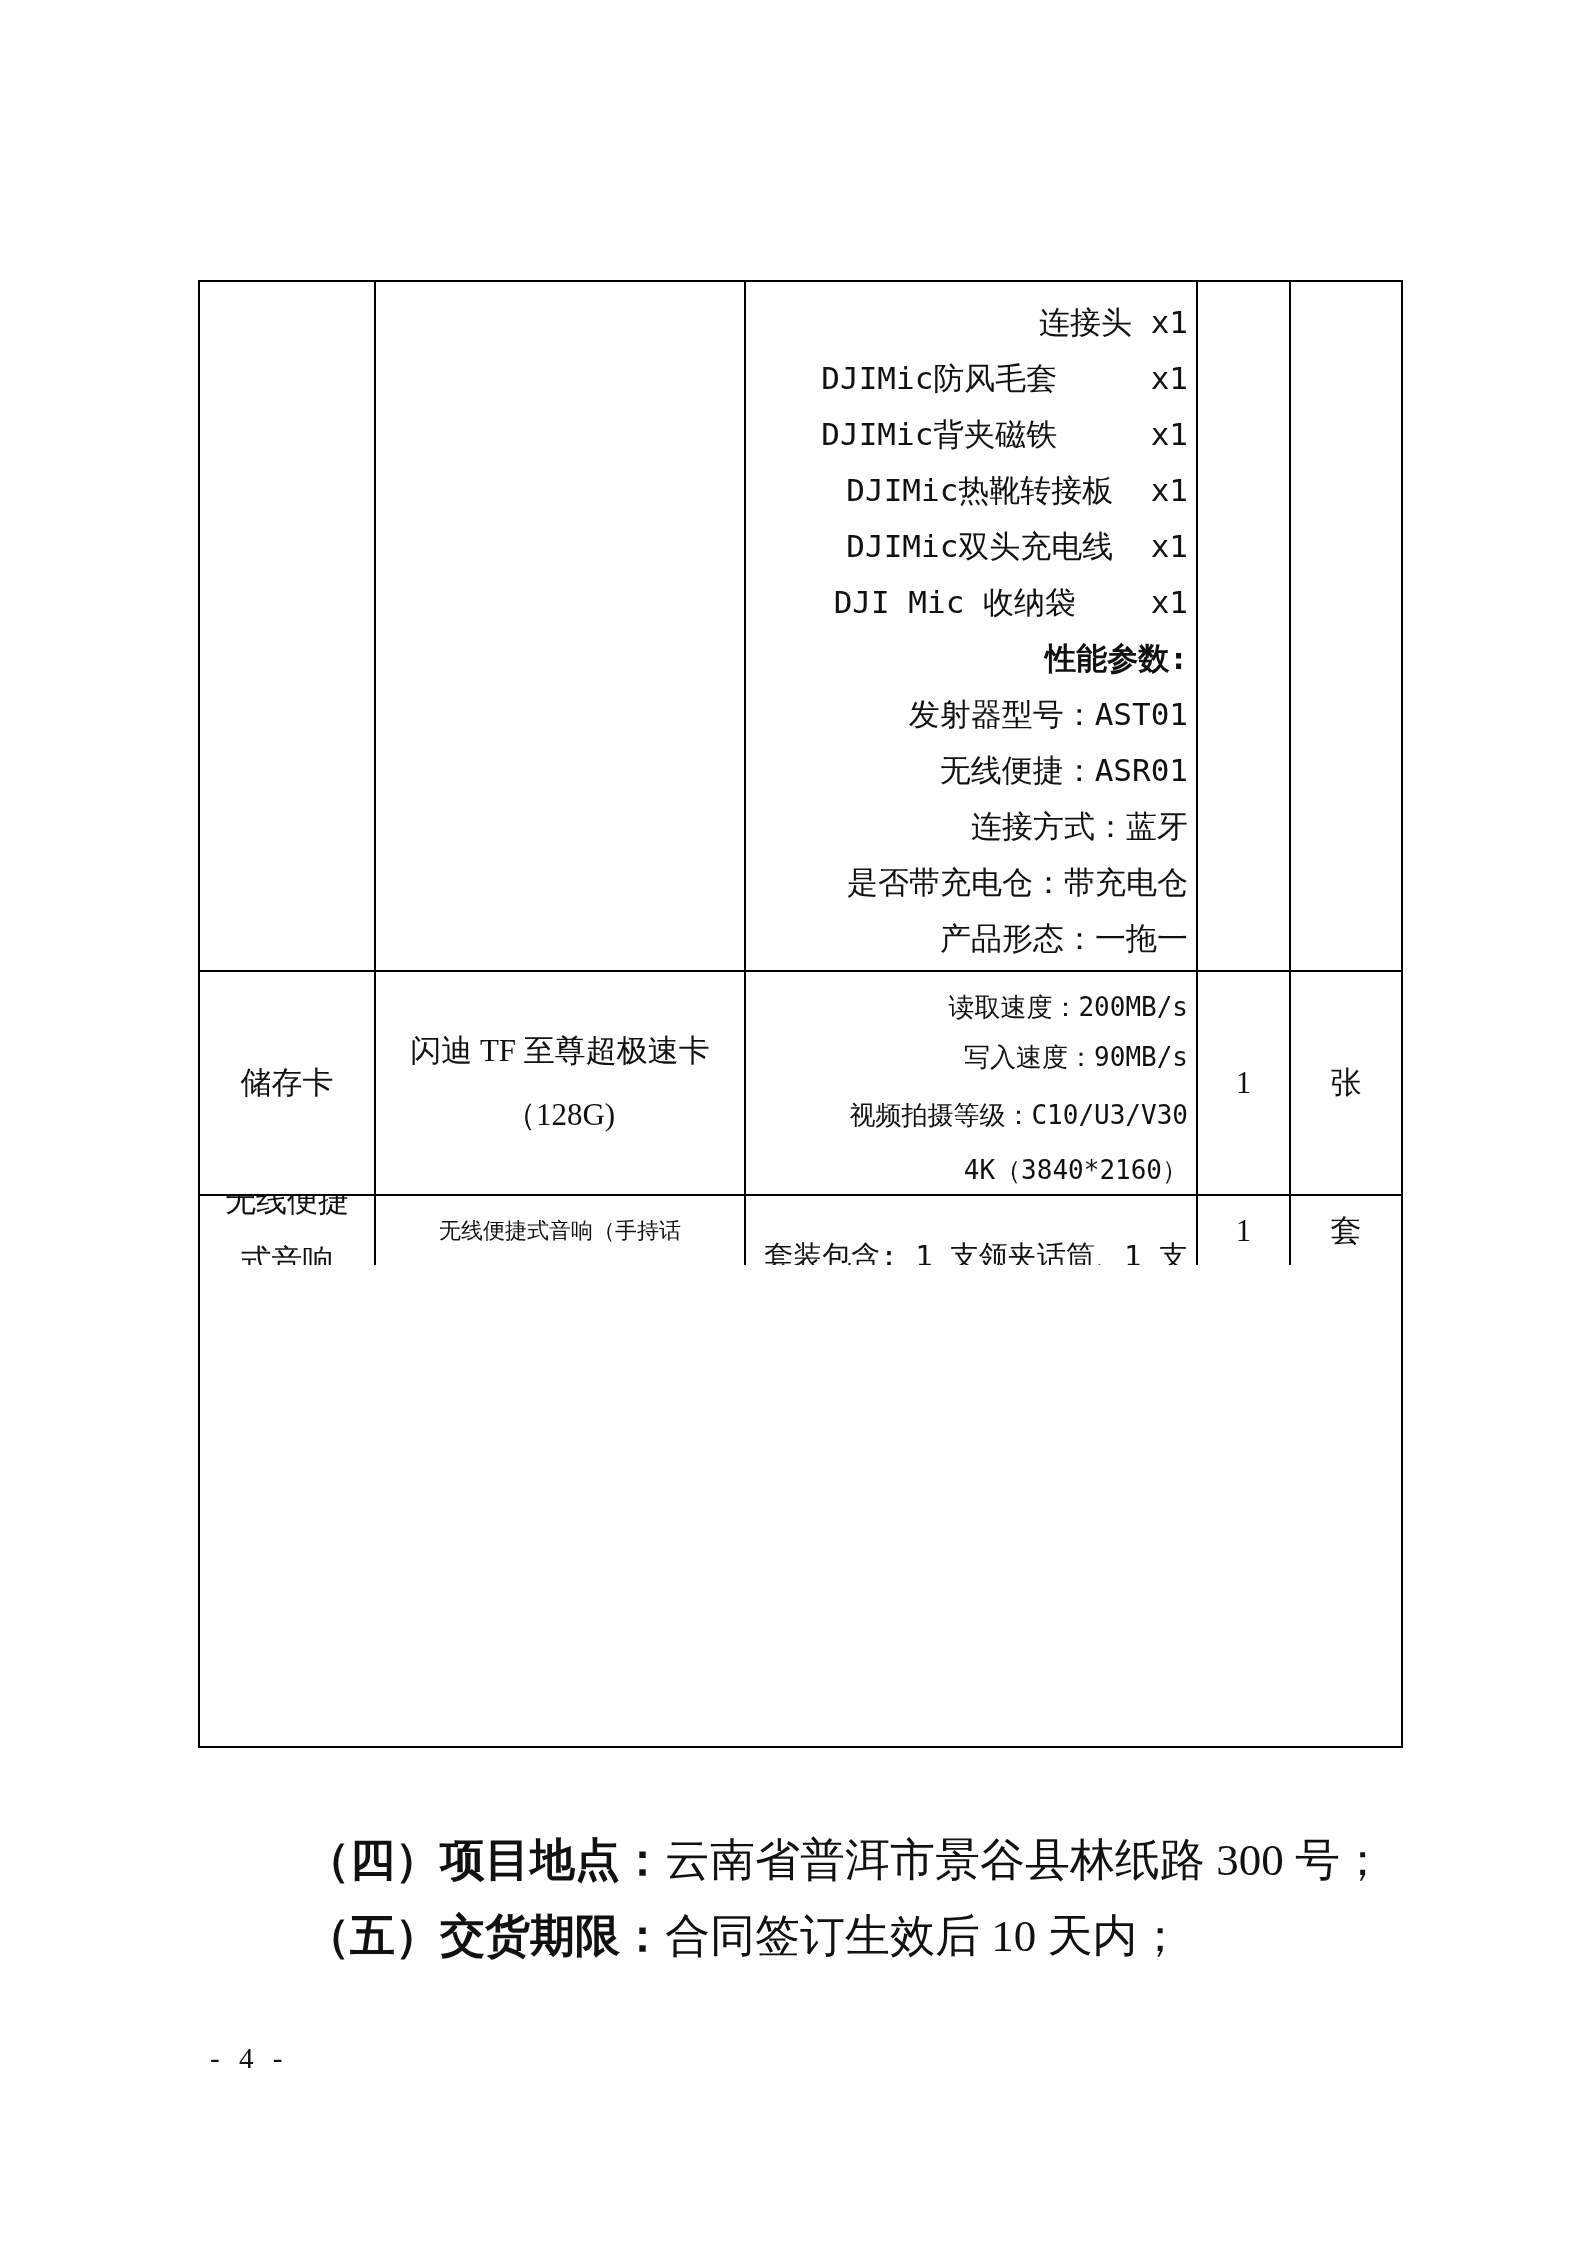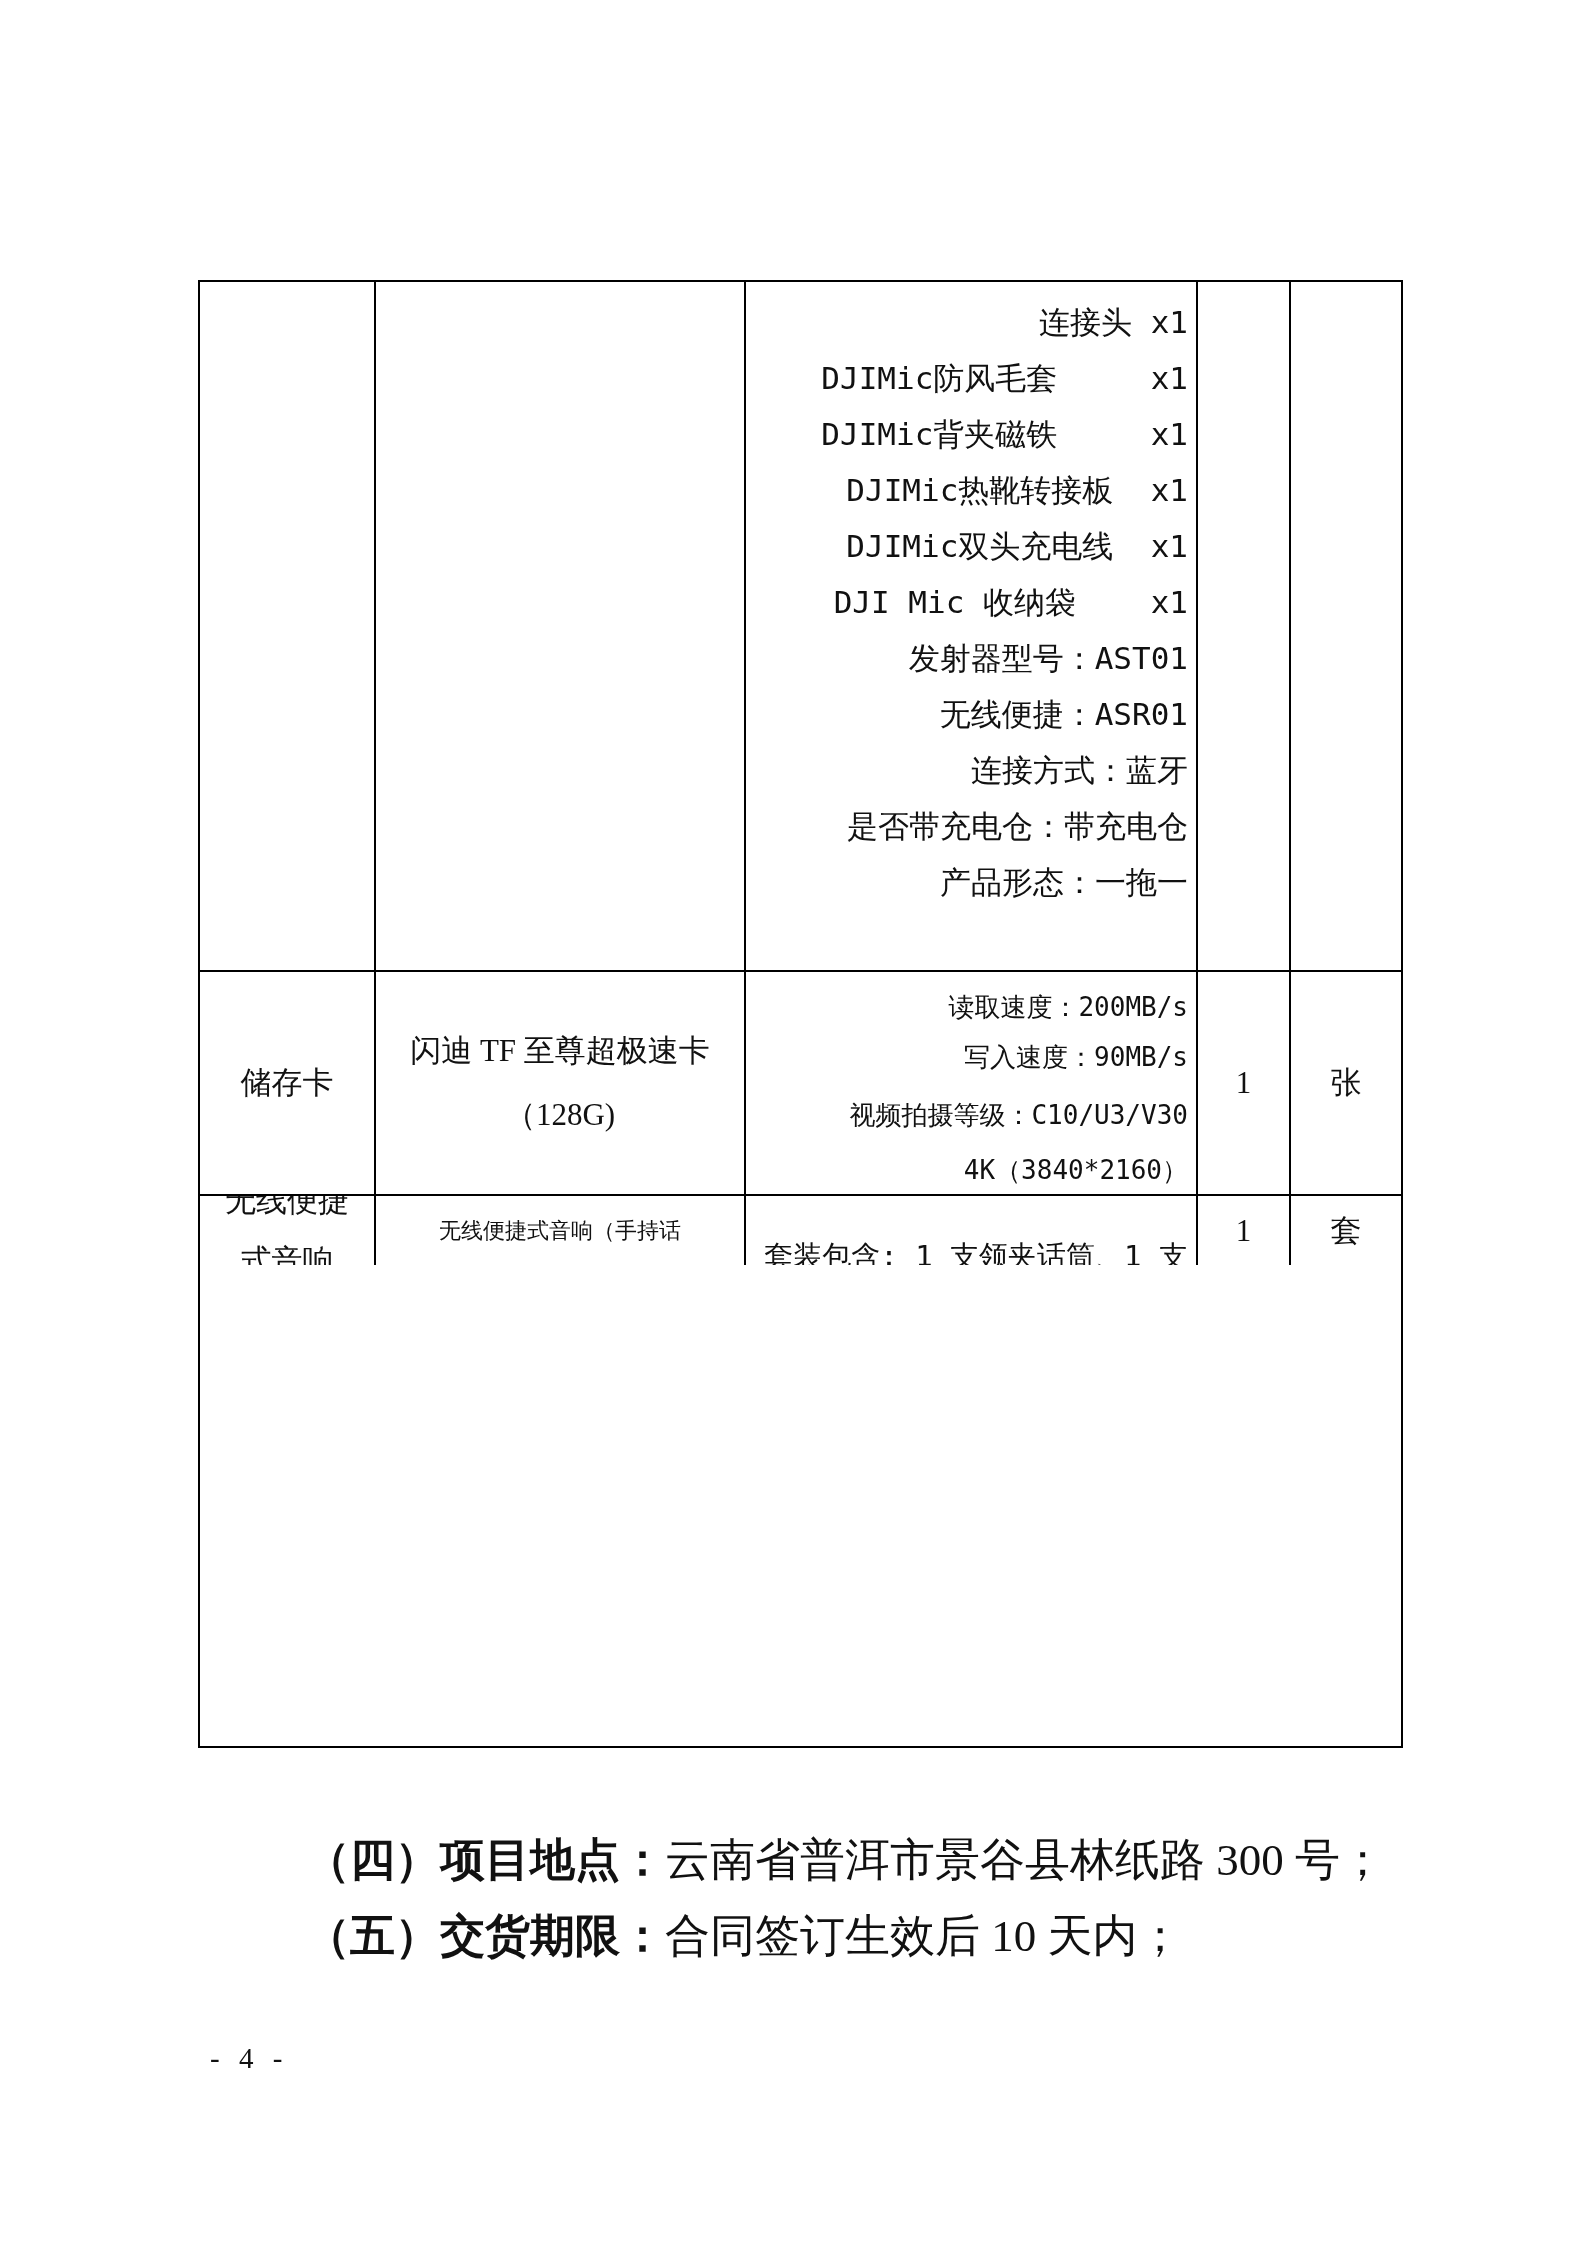--- a/index.html
+++ b/index.html
@@ -49,20 +49,21 @@
 
     <div class="c"></div>
     <div class="c"></div>
     <div class="c spec1 mono">
       <div class="multiline">连接头 x1
 DJIMic防风毛套     x1
 DJIMic背夹磁铁     x1
 DJIMic热靴转接板  x1
 DJIMic双头充电线  x1
 DJI Mic 收纳袋    x1</div>
+      <div class="sub">性能参数:</div>
       <div class="multiline">发射器型号：AST01
 无线便捷：ASR01
 连接方式：蓝牙
 是否带充电仓：带充电仓
 产品形态：一拖一</div>
     </div>
     <div class="c"></div>
     <div class="c lastcol"></div>
 
     <div class="c center name2 serif">

